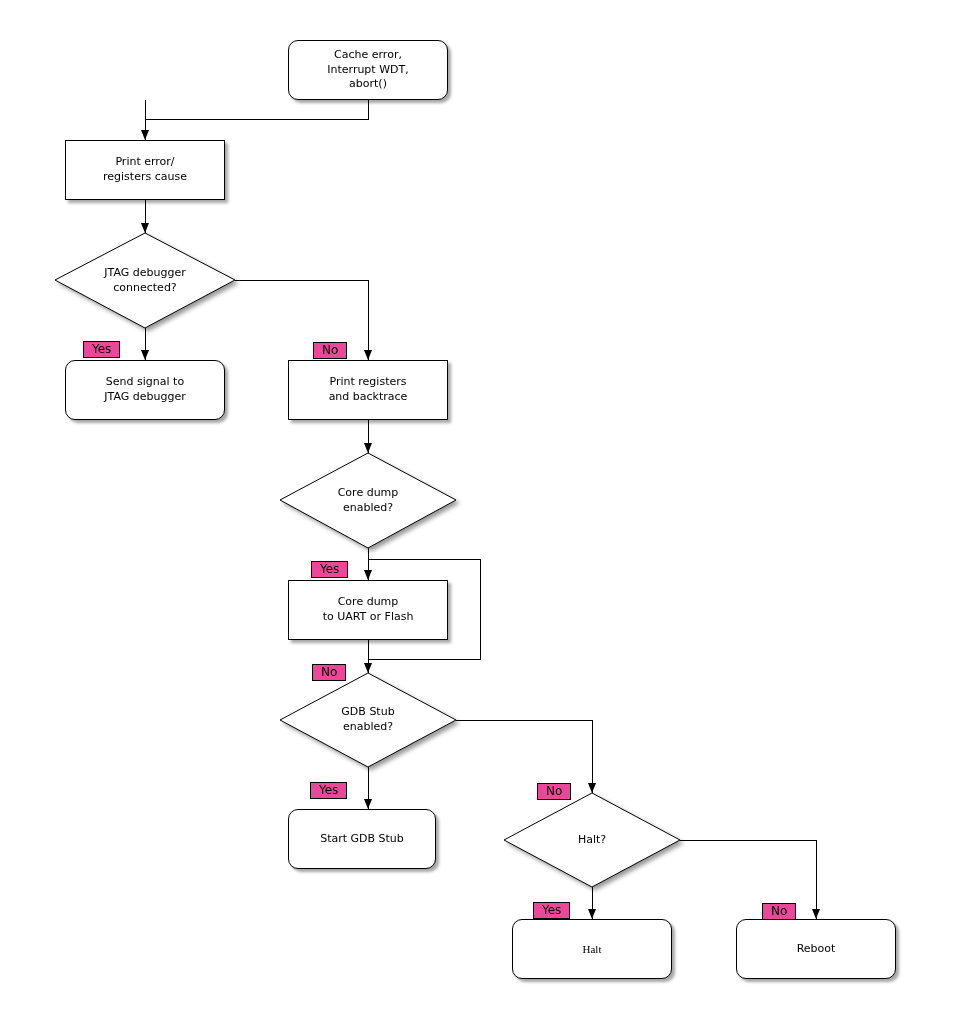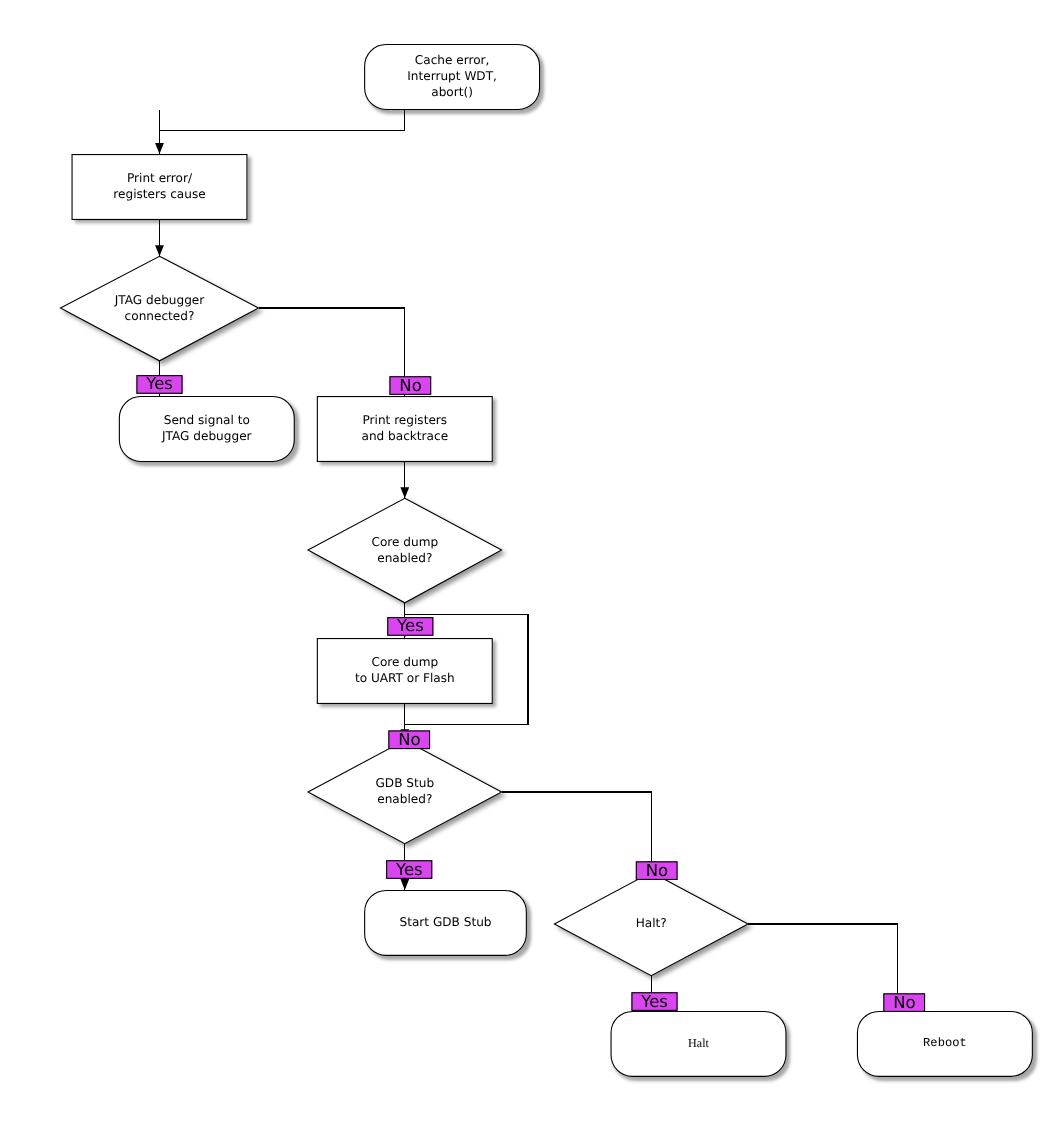--- a/index.html
+++ b/index.html
@@ -24,40 +24,39 @@
     align-items: center;
     justify-content: center;
     text-align: center;
     background: #ffffff;
     border: 1px solid #000000;
     font-size: 11px;
     line-height: 1.32;
     white-space: pre-line;
     box-shadow: 3px 3px 3px rgba(0,0,0,0.35);
   }
-  .rounded { border-radius: 20px; margin-left: 43px; }
+  .rounded { border-radius: 10px; }
   .diamond-label {
     position: absolute;
     display: flex;
     align-items: center;
     justify-content: center;
     text-align: center;
     font-size: 11px;
     line-height: 1.32;
     white-space: pre-line;
   }
   .edge-label {
     position: absolute;
-    background: #d946ef;
+    background: #ec4899;
     border: 1px solid #000000;
-    font-size: 15px;
+    font-size: 12px;
     line-height: 13px;
     padding: 1px 8px;
     white-space: nowrap;
-    margin-left: 41px;
   }
 </style>
 </head>
 <body>
 
 <div class="canvas">
 
   <svg class="wires" viewBox="0 0 960 1020">
     <defs>
       <marker id="arrow" markerUnits="userSpaceOnUse" markerWidth="10" markerHeight="8" refX="10" refY="4" orient="auto">
@@ -116,21 +115,21 @@
   </div>
 
   <div class="node rounded" style="left:288px; top:809px; width:148px; height:60px;">
     <span>Start GDB Stub</span>
   </div>
 
   <div class="node rounded" style="left:512px; top:919px; width:160px; height:60px;font-family:Liberation Serif, serif;">
     <span>Halt</span>
   </div>
 
-  <div class="node rounded" style="left:736px; top:919px; width:160px; height:60px;font-family:Liberation Mono, monospace;">
+  <div class="node rounded" style="left:736px; top:919px; width:160px; height:60px;">
     <span>Reboot</span>
   </div>
 
   <div class="diamond-label" style="left:55px; top:233px; width:180px; height:95px;">
     <span>JTAG debugger
 connected?</span>
   </div>
 
   <div class="diamond-label" style="left:280px; top:453px; width:176px; height:95px;">
     <span>Core dump

